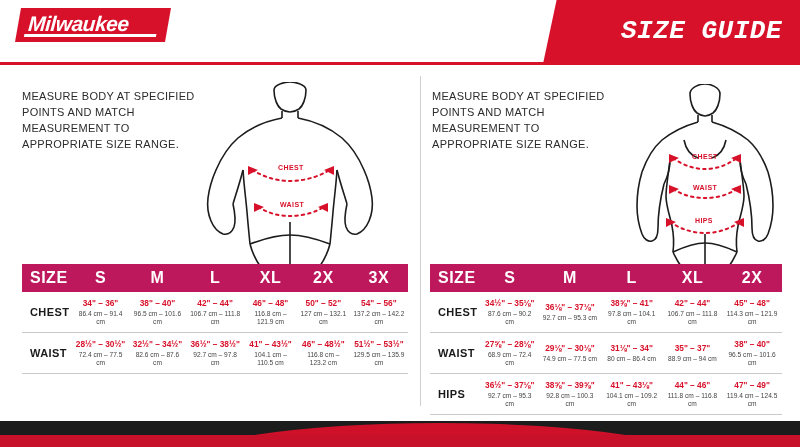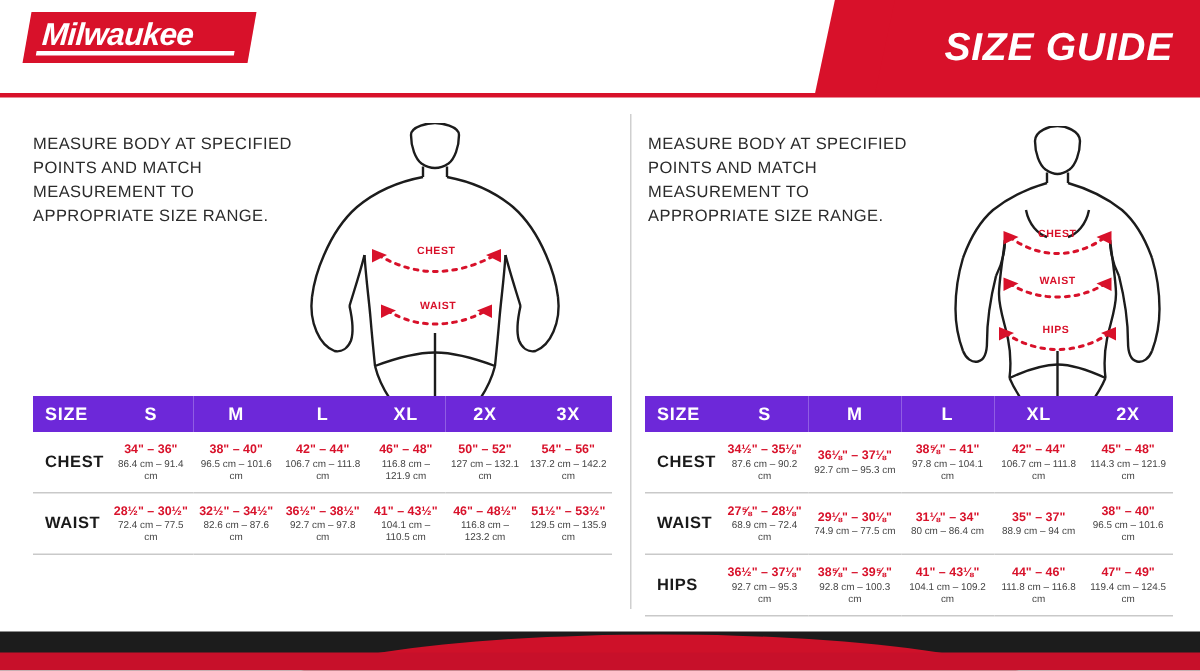--- a/index.html
+++ b/index.html
@@ -21,21 +21,21 @@
   }
   .header-red::before {
     content: ""; position: absolute; top: 0; left: -30px;
     width: 40px; height: 62px; background: #d8112a;
     transform: skewX(-12deg);
   }
   .size-guide-title {
     position: absolute; top: 16px; right: 18px;
     color: #ffffff; font-size: 26px; font-weight: bold;
     font-style: italic; letter-spacing: 0.5px;
-    font-family: Liberation Sans, sans-serif;
+    font-family: Liberation Mono, monospace;
   }
   .logo-wrap {
     position: absolute; top: 8px; left: 18px;
     width: 150px; height: 34px;
     background: #d8112a;
     transform: skewX(-10deg);
     overflow: hidden;
   }
   .logo-text {
     position: absolute; top: 4px; left: 10px;
@@ -80,21 +80,21 @@
 
   
   .tbl {
     position: absolute; border-collapse: collapse;
     font-size: 9px; color: #1a1a1a;
   }
   .tbl-left  { top: 192px; left: 2px;  width: 386px; }
   .tbl-right { top: 192px; left: 0px;  width: 352px; }
 
   .tbl thead th {
-    background: #6d28d9; color: #ffffff; font-size: 12px; font-weight: bold;
+    background: #be185d; color: #ffffff; font-size: 16px; font-weight: bold;
     padding: 5px 4px; text-align: center; letter-spacing: 0.5px;
   }
   .tbl thead th.first { text-align: left; padding-left: 8px; }
 
   .tbl tbody td {
     border-bottom: 1px solid #c9c9c9;
     padding: 6px 3px; text-align: center; vertical-align: middle;
     line-height: 11px;
   }
   .tbl tbody td.rowhead {

